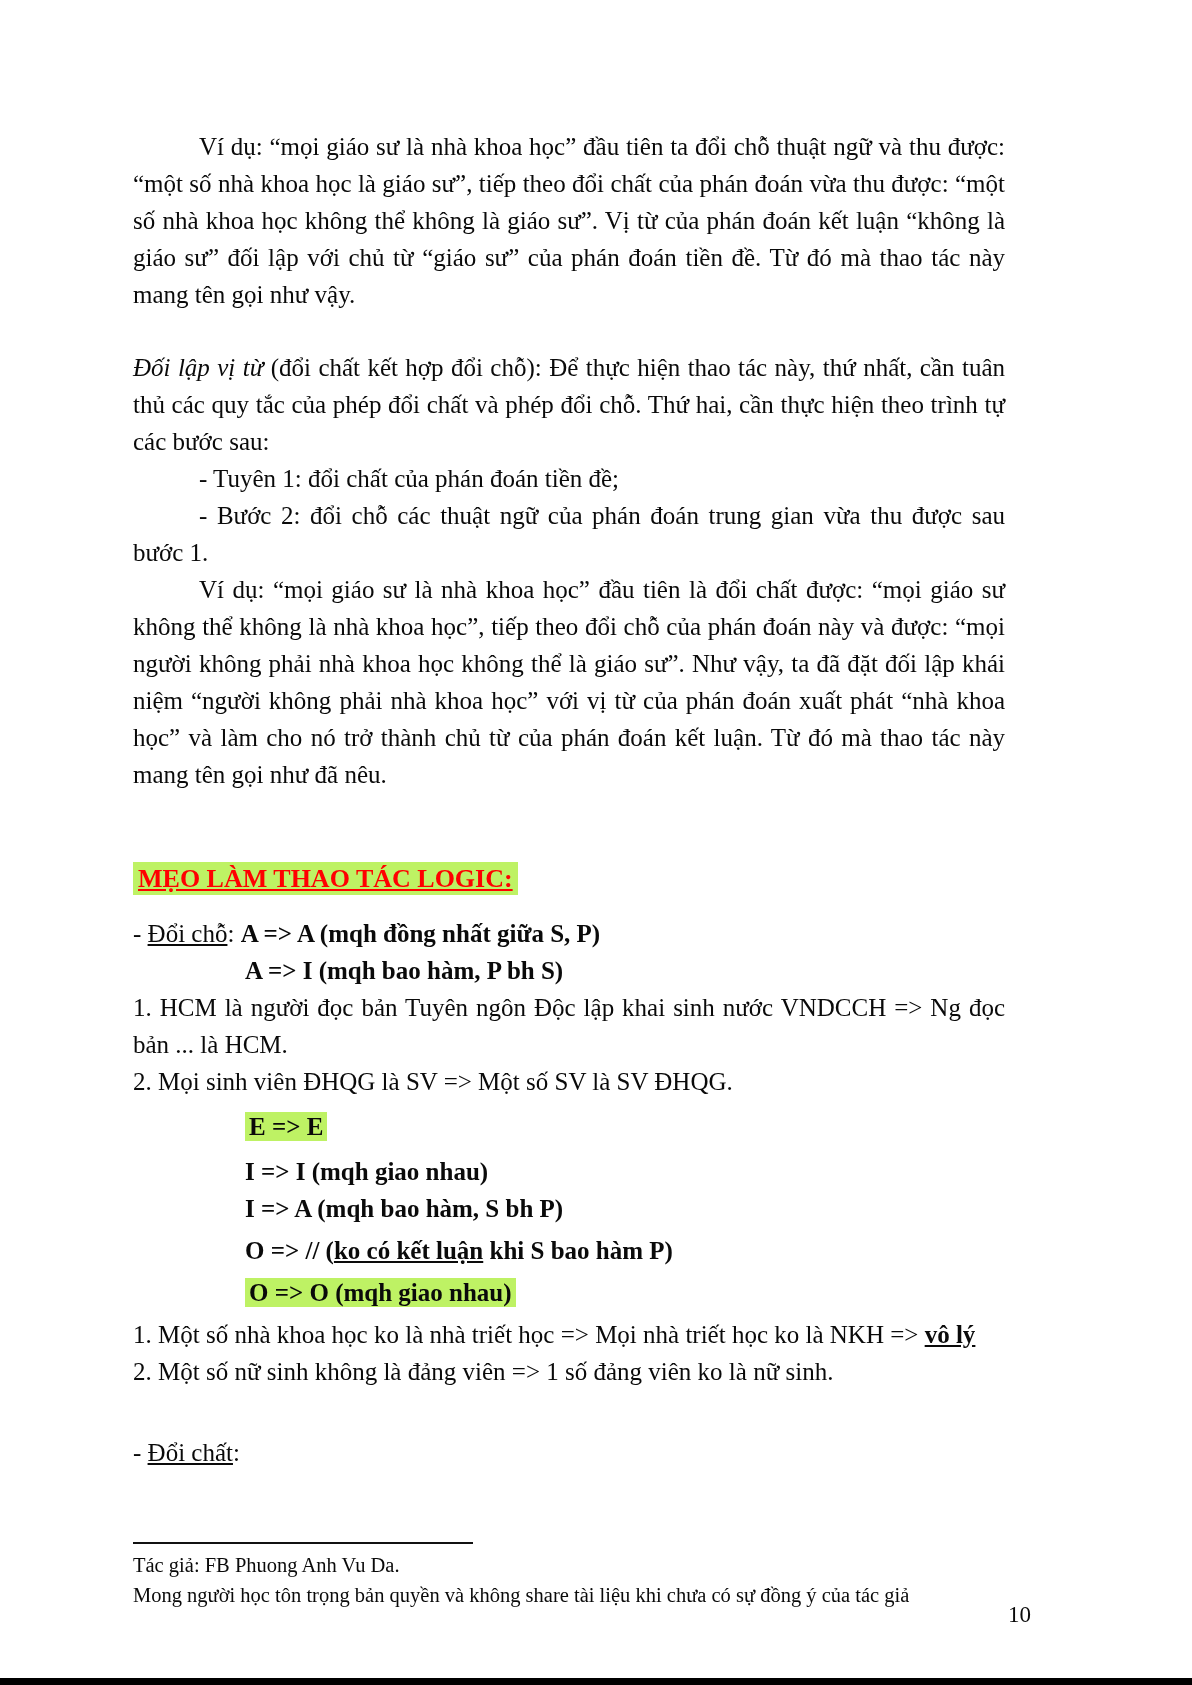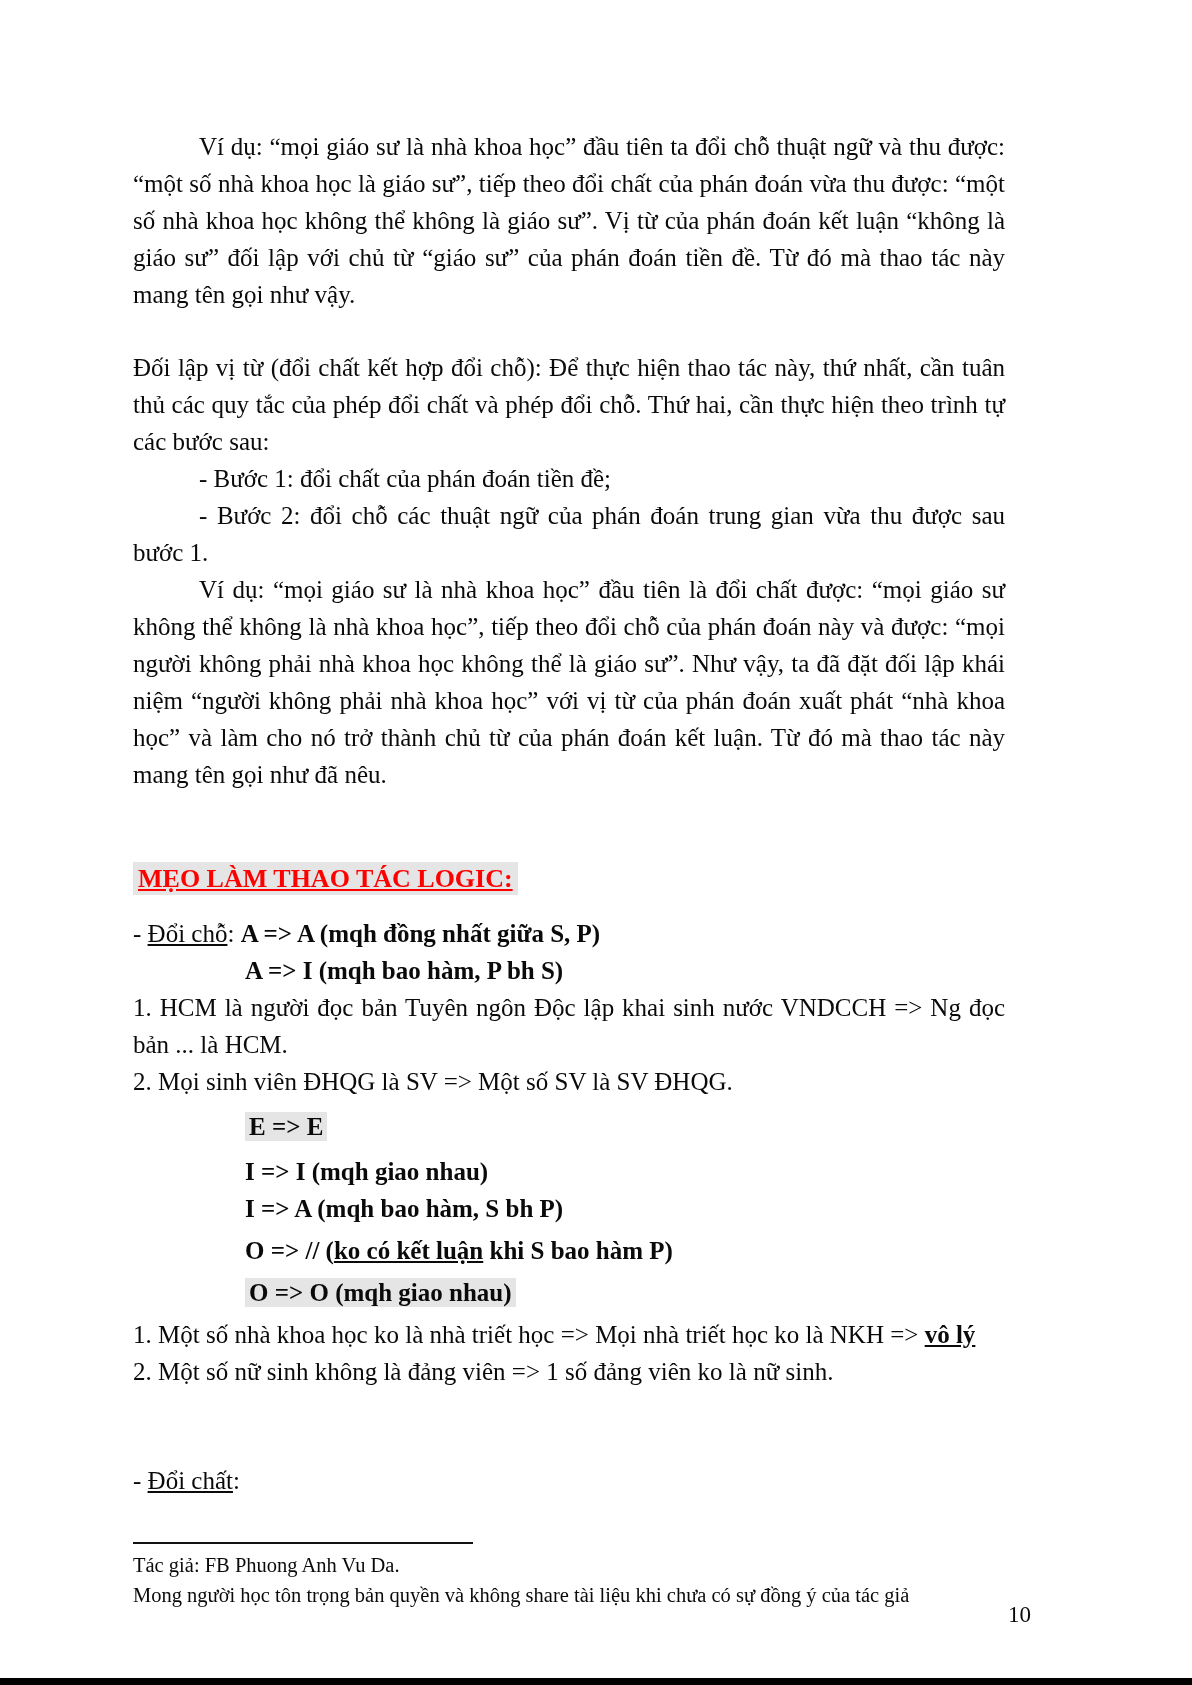--- a/index.html
+++ b/index.html
@@ -16,42 +16,42 @@
   .content {
     position: absolute;
     left: 133px;
     top: 128px;
     width: 872px;
     font-size: 25px;
     line-height: 37px;
   }
   .para { text-align: justify; }
   .indent { text-indent: 66px; }
-  .it { }
+  .it { font-style: italic; }
   .b { font-weight: bold; }
   .u { text-decoration: underline; }
-  .hl { background: #e5e5e5; padding: 1px 4px; }
+  .hl { background: #bef264; padding: 1px 4px; }
   .rule-line { margin-left: 112px; }
   .heading {
     margin-top: 66px;
     font-size: 26px;
     line-height: 40px;
     font-weight: bold;
   }
   .heading .hl {
     color: #ff0000;
     text-decoration: underline;
     padding: 2px 5px;
   }
   .mt-para { margin-top: 36px; }
   .mt-sm { margin-top: 8px; }
   .mb-sm { margin-bottom: 8px; font-family: Liberation Serif, serif; }
   .mt-xs { margin-top: 5px; }
   .mb-xs { margin-bottom: 5px; }
-  .mt-doichat { margin-top: 72px; }
+  .mt-doichat { margin-top: 44px; }
   .doicho-line { margin-top: 16px; }
   .footer {
     position: absolute;
     left: 133px;
     top: 1542px;
     width: 872px;
     font-size: 20.5px;
     line-height: 30px;
   }
   .footnote-rule {
@@ -77,21 +77,21 @@
 </head>
 <body>
 
 <div class="page">
   <div class="content">
 
     <p class="para indent">Ví dụ: “mọi giáo sư là nhà khoa học” đầu tiên ta đổi chỗ thuật ngữ và thu được: “một số nhà khoa học là giáo sư”, tiếp theo đổi chất của phán đoán vừa thu được: “một số nhà khoa học không thể không là giáo sư”. Vị từ của phán đoán kết luận “không là giáo sư” đối lập với chủ từ “giáo sư” của phán đoán tiền đề. Từ đó mà thao tác này mang tên gọi như vậy.</p>
 
     <p class="para mt-para"><span class="it">Đối lập vị từ</span><span> (đổi chất kết hợp đổi chỗ): Để thực hiện thao tác này, thứ nhất, cần tuân thủ các quy tắc của phép đổi chất và phép đổi chỗ. Thứ hai, cần thực hiện theo trình tự các bước sau:</span></p>
 
-    <p class="para indent">- Bước 1: đổi chất của phán đoán tiền đề;</p>
+    <p class="para indent">- Tuyên 1: đổi chất của phán đoán tiền đề;</p>
     <p class="para indent">- Bước 2: đổi chỗ các thuật ngữ của phán đoán trung gian vừa thu được sau bước 1.</p>
 
     <p class="para indent">Ví dụ: “mọi giáo sư là nhà khoa học” đầu tiên là đổi chất được: “mọi giáo sư không thể không là nhà khoa học”, tiếp theo đổi chỗ của phán đoán này và được: “mọi người không phải nhà khoa học không thể là giáo sư”. Như vậy, ta đã đặt đối lập khái niệm “người không phải nhà khoa học” với vị từ của phán đoán xuất phát “nhà khoa học” và làm cho nó trở thành chủ từ của phán đoán kết luận. Từ đó mà thao tác này mang tên gọi như đã nêu.</p>
 
     <h2 class="heading"><span class="hl">MẸO LÀM THAO TÁC LOGIC:</span></h2>
 
     <p class="para doicho-line"><span>- </span><span class="u">Đổi chỗ</span><span>: </span><span class="b">A =&gt; A (mqh đồng nhất giữa S, P)</span></p>
     <p class="para rule-line b">A =&gt; I (mqh bao hàm, P bh S)</p>
 
     <p class="para">1. HCM là người đọc bản Tuyên ngôn Độc lập khai sinh nước VNDCCH =&gt; Ng đọc bản ... là HCM.</p>

